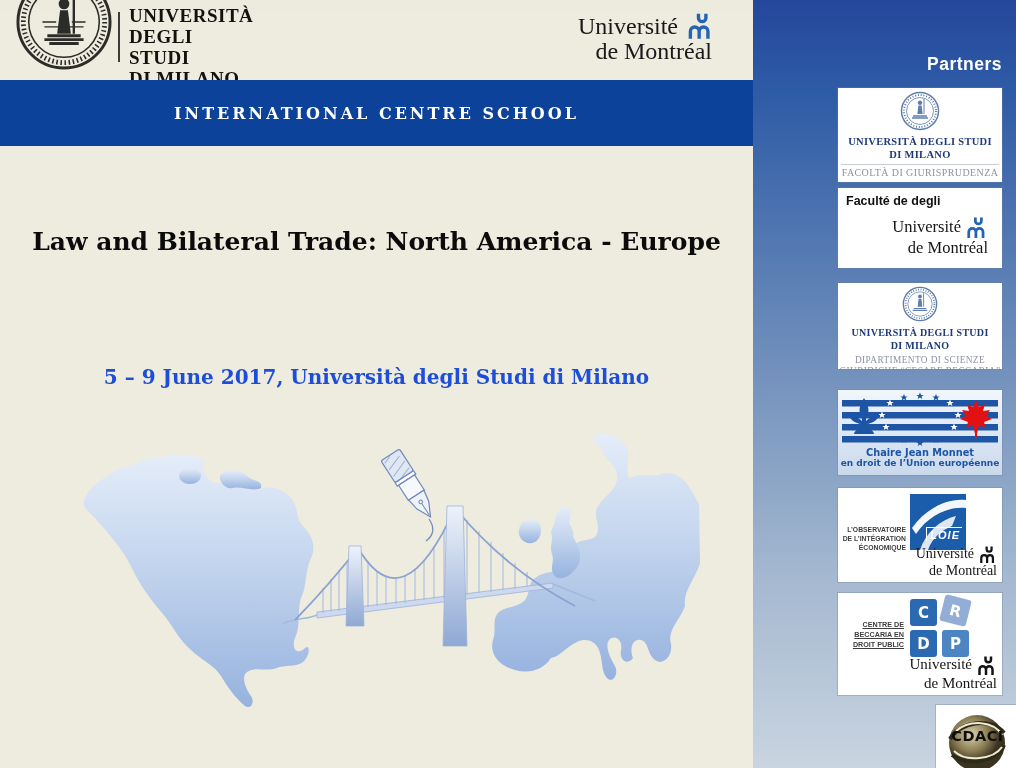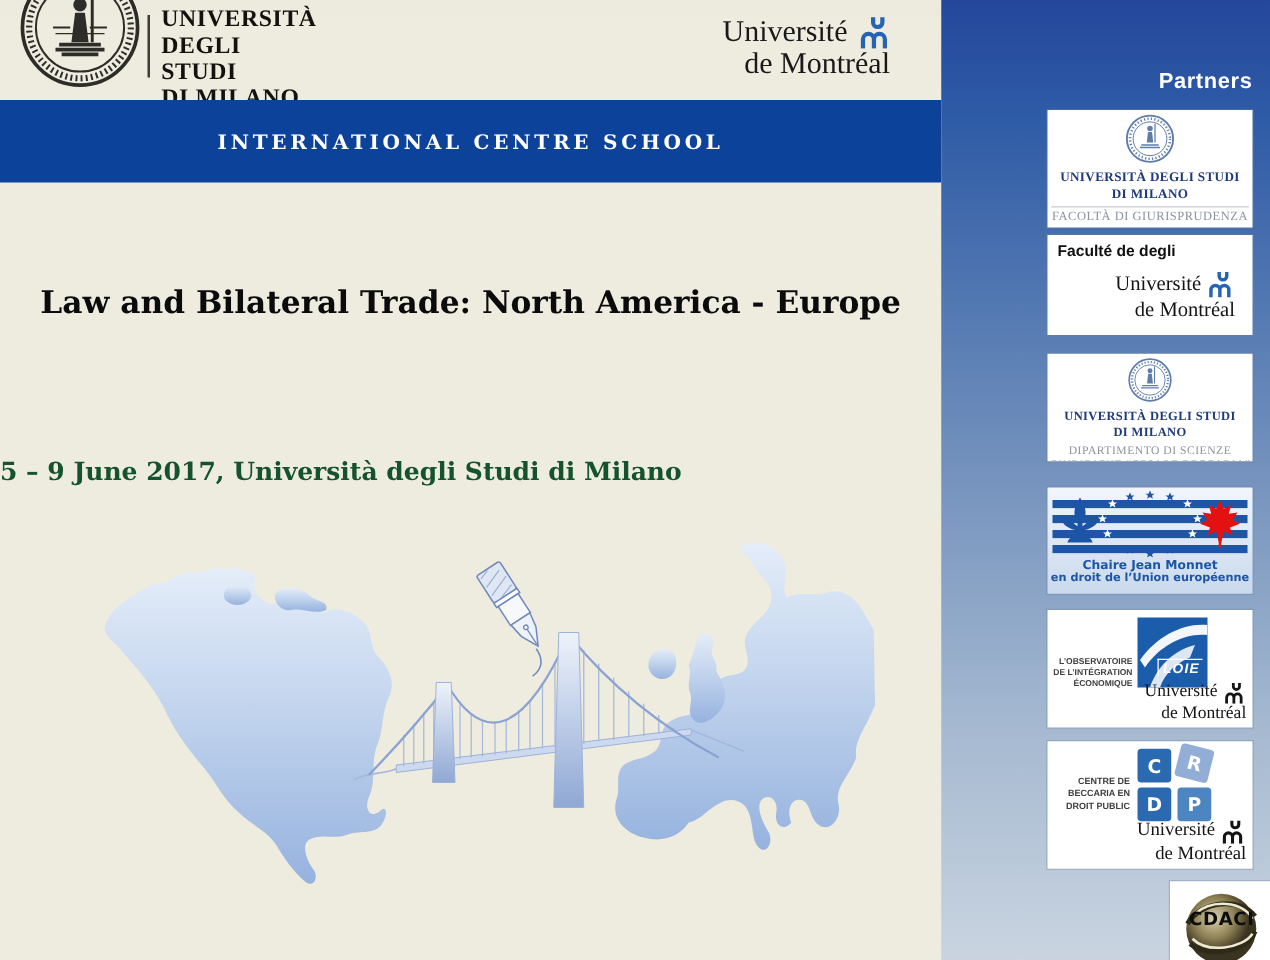--- a/index.html
+++ b/index.html
@@ -22,22 +22,22 @@
   .udem-header .row1 { display:flex; align-items:flex-start; gap:9px; }
   .udem-header .row2 { margin-right:2px; margin-top:-2px; }
 
   .banner { position:absolute; left:0; top:68px; width:753px; height:66px; background:#0d429b;
             display:flex; align-items:center; justify-content:center; }
   .banner-text { color:#ffffff; font-family:"DejaVu Serif", serif; font-weight:bold;
                  font-size:16px; letter-spacing:3px; }
 
   .page-title { position:absolute; left:0; top:215px; width:753px; text-align:center;
                 font-family:"DejaVu Serif", serif; font-weight:bold; font-size:25px; color:#0b0b0b; }
-  .date-line  { position:absolute; left:0; top:353px; width:753px; 
-                font-family:"DejaVu Serif", serif; font-weight:bold; font-size:20px; color:#14532d; }
+  .date-line  { position:absolute; left:0; top:353px; width:753px; text-align:center;
+                font-family:"DejaVu Serif", serif; font-weight:bold; font-size:20px; color:#1d4ed8; }
 
   .illustration { position:absolute; left:55px; top:422px; }
 
   
   .sidebar { position:absolute; left:753px; top:0; width:263px; height:768px;
              background:linear-gradient(180deg,#24479c 0%,#2e5ba6 12%,#6c8cba 45%,#a4b8d0 75%,#c9d4e0 100%); }
   .partners-heading { position:absolute; right:14px; top:54px; color:#fff; font-weight:bold;
                       font-size:17.5px; letter-spacing:.5px; font-family:Liberation Sans, sans-serif; }
 
   .card { position:absolute; left:85px; width:164px; background:#fff;
@@ -72,21 +72,21 @@
   
   .obs-text { position:absolute; left:2px; top:37px; width:66px; text-align:right;
               font-size:6.8px; font-weight:bold; line-height:9px; color:#3e3e3e; }
   .loie-square { position:absolute; left:72px; top:6px; width:56px; height:56px; background:#1b5cab; }
   .loie-label { position:absolute; right:4px; bottom:9px; color:#fff; font-style:italic;
                 font-weight:bold; font-size:11px; letter-spacing:1px;
                 border-left:1.5px solid #fff; border-top:1.5px solid #fff; padding:1px 2px 0 3px;margin-top:22px; }
 
   
   .crdp-left { position:absolute; left:2px; top:27px; width:64px; text-align:right;
-               font-size:7.2px; font-weight:bold; line-height:10px; color:#3e3e3e; }
+               font-size:7.2px; font-weight:bold; line-height:10px; color:#3e3e3e;text-decoration:underline; }
   .tiles { position:absolute; left:72px; top:6px; width:60px; }
   .tile { position:absolute; width:27px; height:27px; color:#fff; font-weight:bold; font-size:15px;
           display:flex; align-items:center; justify-content:center; font-family:"DejaVu Sans", sans-serif;
           border-radius:3px; }
   .tile-c { left:0;  top:0;    background:#2b6ab0; }
   .tile-r { left:32px; top:-2px; background:#93aed6; transform:rotate(14deg); }
   .tile-d { left:0;  top:31px; background:#2b6ab0; }
   .tile-p { left:32px; top:31px; background:#4d85c2; }
 
   

